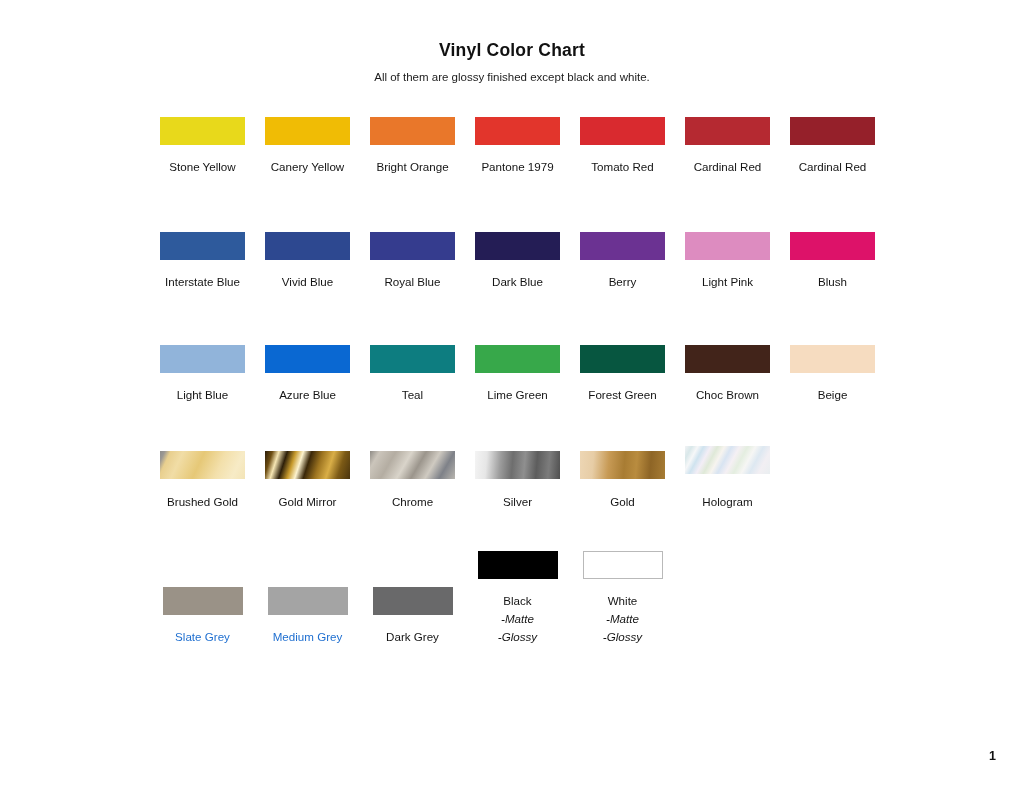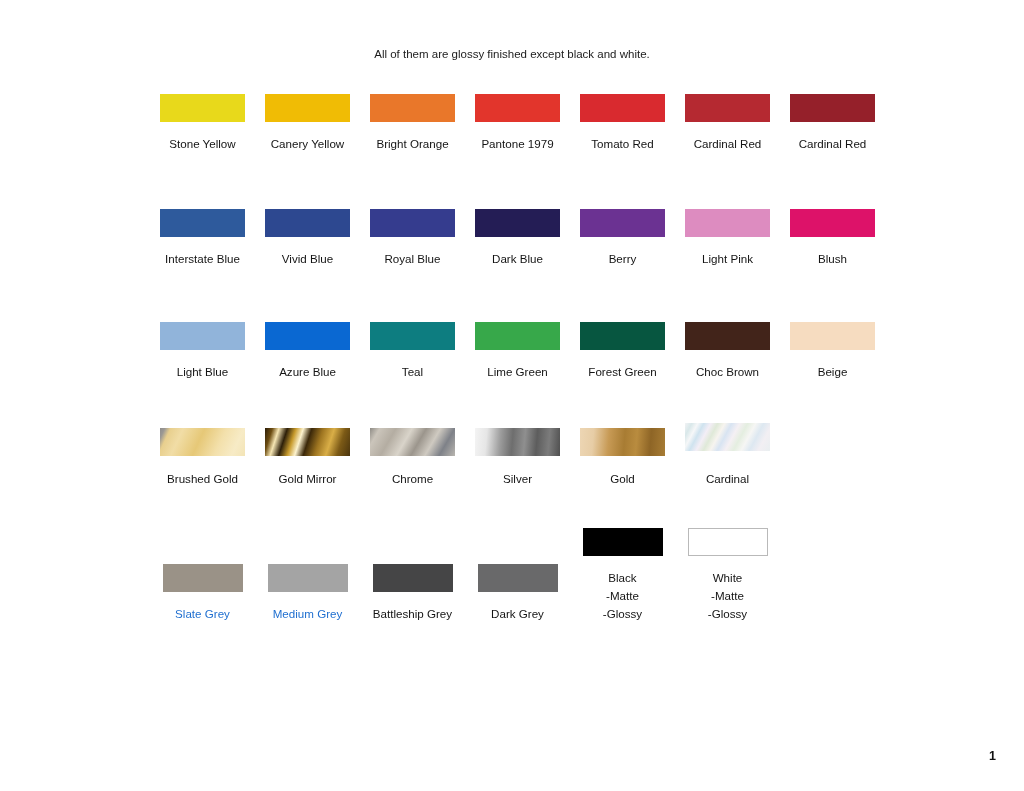--- a/index.html
+++ b/index.html
@@ -72,20 +72,21 @@
     white-space: nowrap;
   }
   .swatch-label.link {
     color: #1f6fd0;
   }
   .swatch-sub {
     font-size: 11.6px;
     line-height: 18px;
     color: #141414;
     white-space: nowrap;
+    font-style: italic;
   }
 
   
   .row-1 { margin-bottom: 56px; }
   .row-2 { margin-bottom: 54px; }
   .row-3 { margin-bottom: 42px; }
   .row-4 { margin-bottom: 40px; }
 
   
   .row-4 .swatch-cell { width: 105px; }
@@ -109,20 +110,21 @@
     font-weight: bold;
     color: #111111;
   }
 </style>
 </head>
 <body>
 
 <div class="page">
 
   <div class="header">
+    <h1 class="chart-title">Vinyl Color Chart</h1>
     <p class="chart-subtitle">All of them are glossy finished except black and white.</p>
   </div>
 
   <div class="grid" id="swatch-grid">
       <div class="swatch-row row-1">
         <div class="swatch-cell">
           <div class="swatch-chip" style="background: rgb(232, 217, 27);"></div>
           <div class="swatch-label">Stone Yellow</div>
         </div>
         <div class="swatch-cell">
@@ -226,35 +228,31 @@
         <div class="swatch-cell">
           <div class="swatch-chip" style="background: linear-gradient(95deg, rgb(244, 244, 244) 0%, rgb(230, 230, 230) 14%, rgb(157, 157, 157) 30%, rgb(110, 110, 110) 44%, rgb(143, 143, 143) 58%, rgb(93, 93, 93) 72%, rgb(124, 124, 124) 86%, rgb(79, 79, 79) 100%);"></div>
           <div class="swatch-label">Silver</div>
         </div>
         <div class="swatch-cell">
           <div class="swatch-chip" style="background: linear-gradient(95deg, rgb(237, 214, 180) 0%, rgb(231, 205, 166) 16%, rgb(199, 154, 85) 34%, rgb(168, 124, 51) 52%, rgb(185, 140, 63) 66%, rgb(142, 101, 38) 82%, rgb(167, 124, 52) 100%);"></div>
           <div class="swatch-label">Gold</div>
         </div>
         <div class="swatch-cell low">
           <div class="swatch-chip" style="background: linear-gradient(118deg, rgb(242, 243, 245) 0%, rgb(217, 232, 234) 7%, rgb(246, 247, 248) 13%, rgb(207, 227, 239) 19%, rgb(243, 238, 246) 26%, rgb(223, 233, 216) 33%, rgb(247, 244, 239) 40%, rgb(216, 228, 242) 47%, rgb(245, 240, 244) 55%, rgb(228, 238, 224) 63%, rgb(246, 246, 244) 71%, rgb(221, 232, 241) 79%, rgb(242, 239, 243) 88%, rgb(233, 238, 240) 100%);"></div>
-          <div class="swatch-label">Cardinal</div>
+          <div class="swatch-label">Hologram</div>
         </div>
       </div>
       <div class="swatch-row row-5">
         <div class="swatch-cell">
           <div class="swatch-chip" style="background: rgb(154, 146, 135);"></div>
           <div class="swatch-label link">Slate Grey</div>
         </div>
         <div class="swatch-cell">
           <div class="swatch-chip" style="background: rgb(164, 164, 164);"></div>
           <div class="swatch-label link">Medium Grey</div>
-        </div>
-        <div class="swatch-cell">
-          <div class="swatch-chip" style="background: rgb(69, 69, 70);"></div>
-          <div class="swatch-label">Battleship Grey</div>
         </div>
         <div class="swatch-cell">
           <div class="swatch-chip" style="background: rgb(105, 105, 106);"></div>
           <div class="swatch-label">Dark Grey</div>
         </div>
         <div class="swatch-cell">
           <div class="swatch-chip" style="background: rgb(0, 0, 0);"></div>
           <div class="swatch-label">Black</div>
           <div class="swatch-sub">-Matte</div>
           <div class="swatch-sub">-Glossy</div>

